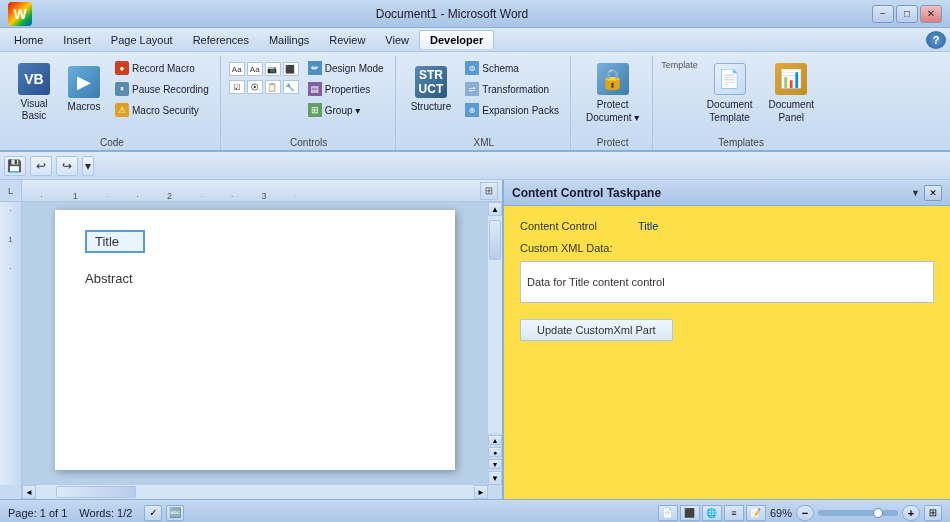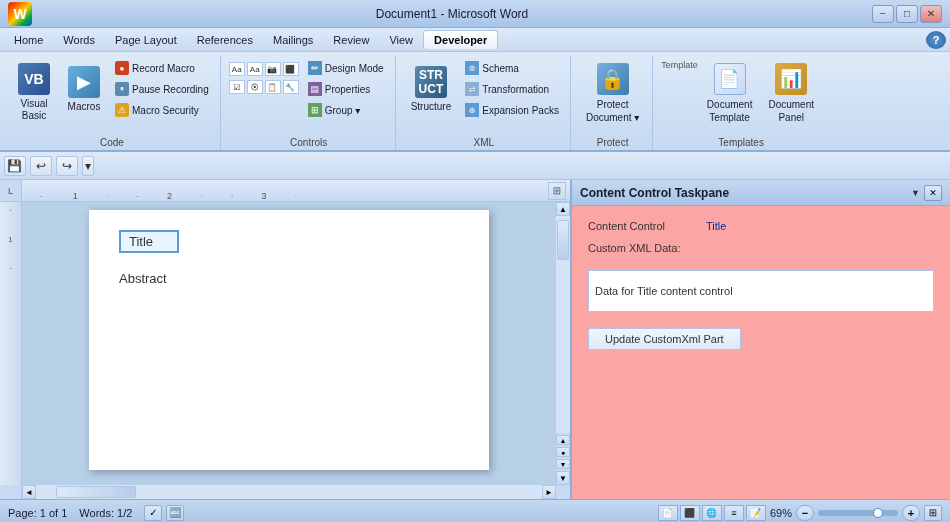--- a/index.html
+++ b/index.html
@@ -375,22 +375,22 @@
       background: linear-gradient(to right, #deeaf8, #b8ccec);
       border: 1px solid #adc6e8;
       border-radius: 2px;
       position: absolute;
       left: 20px;
       top: 1px;
     }
 
     
     .taskpane {
-      width: 380px;
-      background: #fca5a5;
+      width: 448px;
+      background: #fde047;
       border-left: 2px solid #8ab0d8;
       display: flex;
       flex-direction: column;
     }
     .taskpane-header {
       background: linear-gradient(to bottom, #c5d9f1, #a8c4e8);
       height: 26px;
       display: flex;
       align-items: center;
       padding: 0 8px;
@@ -670,21 +670,21 @@
   <div class="title-bar-text">Document1 - Microsoft Word</div>
   <div class="title-bar-controls">
     <div class="title-btn">−</div>
     <div class="title-btn">□</div>
     <div class="title-btn close">✕</div>
   </div>
 </div>
 
 <div class="menu-bar">
   <div class="menu-item">Home</div>
-  <div class="menu-item">Words</div>
+  <div class="menu-item">Insert</div>
   <div class="menu-item">Page Layout</div>
   <div class="menu-item">References</div>
   <div class="menu-item">Mailings</div>
   <div class="menu-item">Review</div>
   <div class="menu-item">View</div>
   <div class="menu-item active">Developer</div>
   <div class="help-btn">?</div>
 </div>
 
 <div class="ribbon">
@@ -880,21 +880,21 @@
       <div class="taskpane-controls">
         <span class="taskpane-dropdown">▼</span>
         <div class="taskpane-btn">✕</div>
       </div>
     </div>
     <div class="taskpane-body">
       <div class="taskpane-row">
         <span class="taskpane-label">Content Control</span>
         <span class="taskpane-value">Title</span>
       </div>
-      <div class="taskpane-row" style="flex-direction:column;align-items:flex-start;gap:16px;">
+      <div class="taskpane-row" style="flex-direction:column;align-items:flex-start;gap:7px;">
         <span class="taskpane-label">Custom XML Data:</span>
         <input class="taskpane-input" type="text" value="Data for Title content control" style="width: 100%;">
       </div>
       <button class="taskpane-btn-action">Update CustomXml Part</button>
     </div>
   </div>
 
 </div>
 
 <div class="status-bar">

